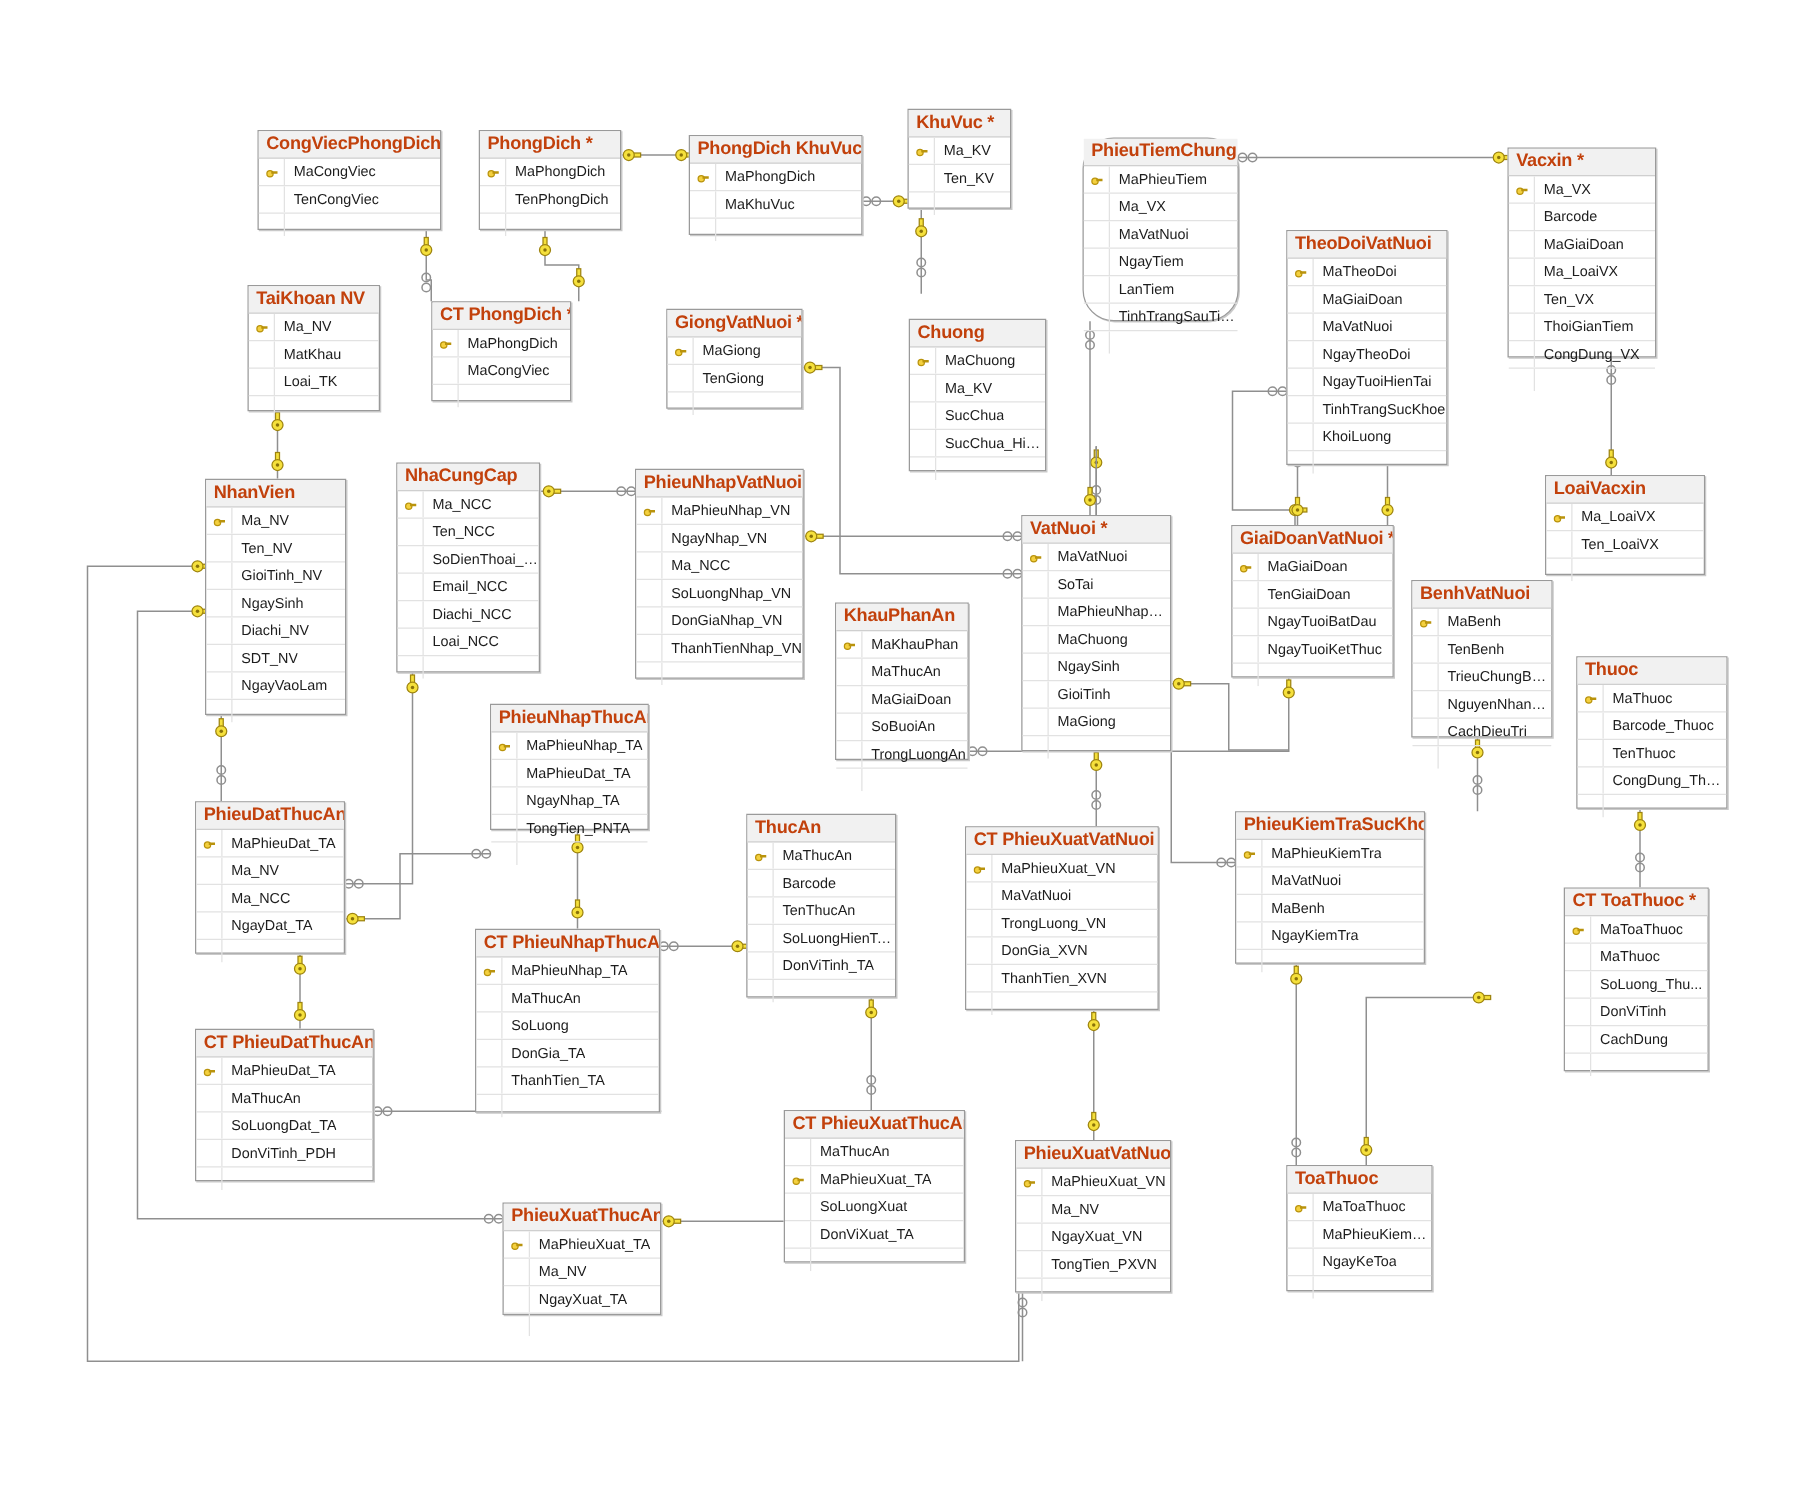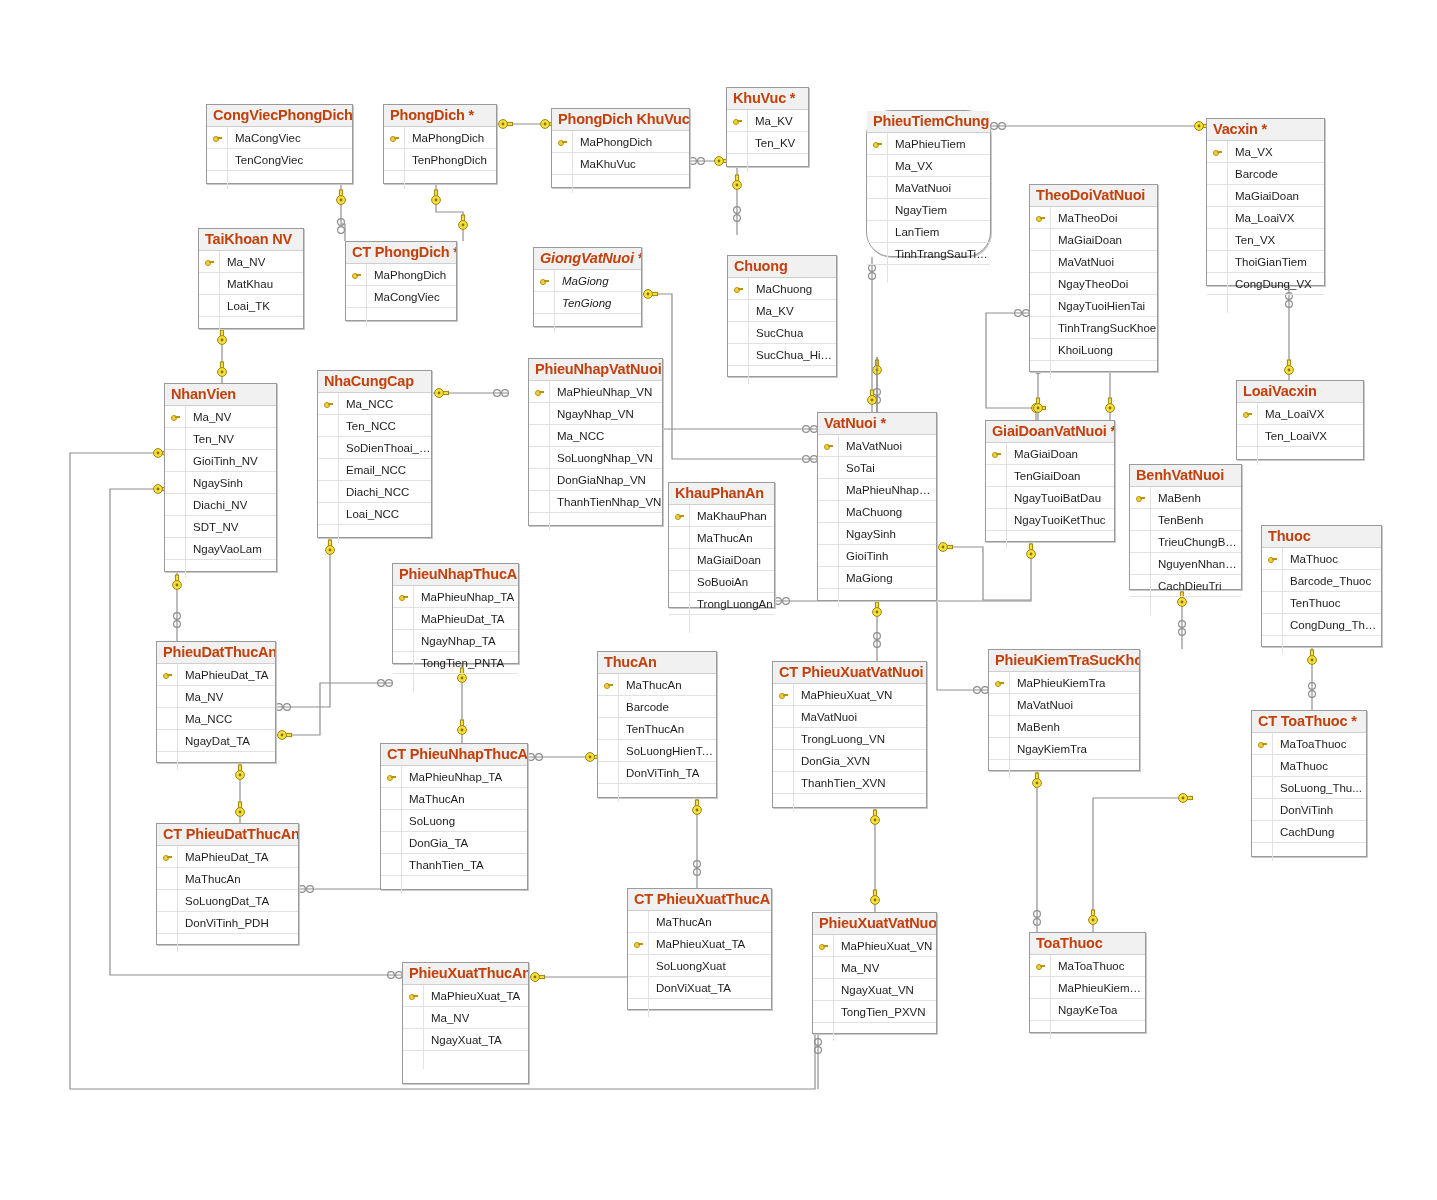--- a/index.html
+++ b/index.html
@@ -650,21 +650,21 @@
           <div class="row">
             <div class="gut"></div>
             <div class="fld">MaCongViec</div>
           </div>
           <div class="row blank">
             <div class="gut"></div>
             <div class="fld"></div>
           </div>
         </div>
       </div>
-      <div class="tbl" style="left: 533px; top: 247px; width: 109px; height: 80px; font-style: italic;">
+      <div class="tbl" style="left: 533px; top: 247px; width: 109px; height: 80px;">
         <div class="hdr">GiongVatNuoi *</div>
         <div class="rows">
           <div class="row">
             <div class="gut">
               <span class="pk"></span>
             </div>
             <div class="fld">MaGiong</div>
           </div>
           <div class="row">
             <div class="gut"></div>
@@ -789,21 +789,21 @@
           <div class="row">
             <div class="gut"></div>
             <div class="fld">Loai_NCC</div>
           </div>
           <div class="row blank">
             <div class="gut"></div>
             <div class="fld"></div>
           </div>
         </div>
       </div>
-      <div class="tbl" style="left: 508px; top: 358px; width: 135px; height: 168px; margin-left: 20px;">
+      <div class="tbl" style="left: 508px; top: 375px; width: 135px; height: 168px;">
         <div class="hdr">PhieuNhapVatNuoi</div>
         <div class="rows">
           <div class="row">
             <div class="gut">
               <span class="pk"></span>
             </div>
             <div class="fld">MaPhieuNhap_VN</div>
           </div>
           <div class="row">
             <div class="gut"></div>
@@ -1288,21 +1288,21 @@
           <div class="row">
             <div class="gut"></div>
             <div class="fld">NgayKeToa</div>
           </div>
           <div class="row blank">
             <div class="gut"></div>
             <div class="fld"></div>
           </div>
         </div>
       </div>
-      <div class="tbl" style="left: 402px; top: 962px; width: 127px; height: 122px;">
+      <div class="tbl" style="left: 402px; top: 962px; width: 127px; height: 90px;">
         <div class="hdr">PhieuXuatThucAn</div>
         <div class="rows">
           <div class="row">
             <div class="gut">
               <span class="pk"></span>
             </div>
             <div class="fld">MaPhieuXuat_TA</div>
           </div>
           <div class="row">
             <div class="gut"></div>

